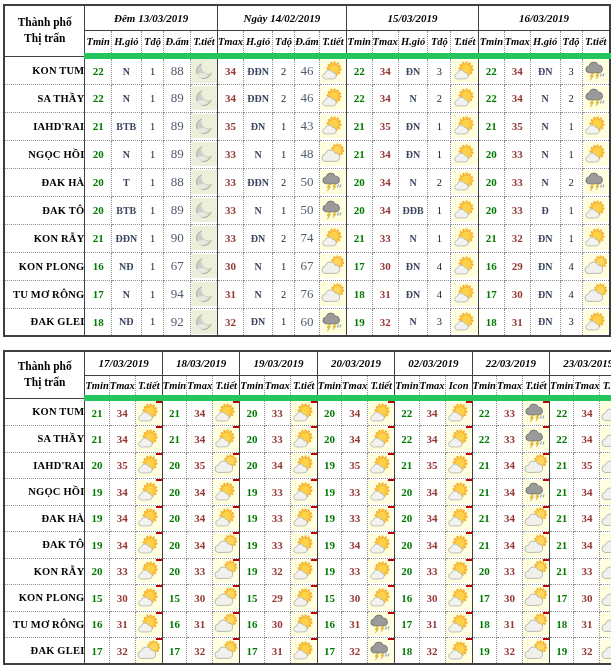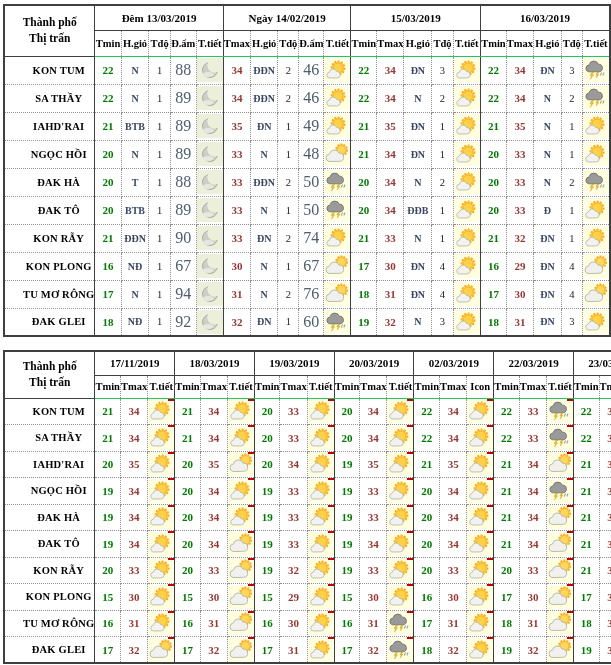--- a/index.html
+++ b/index.html
@@ -1,30 +1,30 @@
 <!DOCTYPE html>
 <html><head>
 <meta charset="utf-8">
 <style>
   html,body{margin:0;padding:0;background:#fff;}
   body{width:611px;height:665px;font-family:"Liberation Serif","DejaVu Serif",serif;overflow:hidden;}
   #app{padding:4px 0 0 3px;}
   table.ftable{border-collapse:collapse;table-layout:fixed;border:2px solid #3f3f3f;}
   .ftable th,.ftable td{border:1px dotted #8f8f8f;padding:0;text-align:center;overflow:hidden;white-space:nowrap;vertical-align:middle;}
-  .ftable th{font-weight:bold;font-size:10.5px;color:#000;}
+  .ftable th{font-weight:bold;font-style:italic;font-size:10.5px;color:#000;}
   th.dateth{font-size:11px;border-bottom:1px solid #3f3f3f;}
   th.corner{font-style:normal;font-size:11.5px;border-right:1px solid #3f3f3f;border-bottom:1px solid #3f3f3f;line-height:1.35;margin-left:26px;}
   .gstart{border-left:1px solid #3f3f3f !important;}
-  tr.sub th{border-bottom:1px solid #22c55e;}
-  td.city{text-align:center;padding-left:18px;font-weight:bold;font-size:10.5px;border-right:1px solid #3f3f3f;letter-spacing:.2px;}
+  tr.sub th{border-bottom:6px solid #22c55e;}
+  td.city{text-align:right;padding-left:8px;font-weight:bold;font-size:10.5px;border-right:1px solid #3f3f3f;letter-spacing:.2px;}
   td.tmin{color:#007A00;font-weight:bold;font-size:11px;}
   td.tmax{color:#953735;font-weight:bold;font-size:11px;}
   td.wind{color:#3A4660;font-size:10px;font-weight:bold;}
   td.tdo{color:#222;font-size:10.5px;}
-  td.dam{color:#4F5D6E;font-size:16px;text-align:center;}
+  td.dam{color:#4F5D6E;font-size:13px;text-align:center;}
   td.icon{position:relative;line-height:0;}
   .icbox{display:inline-block;width:26px;height:24px;background:#FFFFE0;line-height:0;}
   .icbox.moonbg{background:#ECF0DA;}
   svg.wicon{width:26px;height:24px;display:block;}
   .t1 thead tr.dates{height:25px;}
   .t1 thead tr.sub{height:26px;}
   .t1 tbody tr{height:28px;}
   .t2{margin-top:13px;}
   .t2 thead tr.dates{height:24px;}
   .t2 thead tr.sub{height:23px;}
@@ -191,21 +191,21 @@
           <td class="tmin gstart">21</td>
           <td class="wind">BTB</td>
           <td class="tdo">1</td>
           <td class="dam">89</td>
           <td class="icon"><span class="icbox moonbg"><svg class="wicon">
                 <use href="#ic-moon"></use>
               </svg></span></td>
           <td class="tmax gstart">35</td>
           <td class="wind">ĐN</td>
           <td class="tdo">1</td>
-          <td class="dam">49</td>
+          <td class="dam">43</td>
           <td class="icon"><span class="icbox"><svg class="wicon">
                 <use href="#ic-sun"></use>
               </svg></span></td>
           <td class="tmin gstart">21</td>
           <td class="tmax">35</td>
           <td class="wind">ĐN</td>
           <td class="tdo">1</td>
           <td class="icon"><span class="icbox"><svg class="wicon">
                 <use href="#ic-sun"></use>
               </svg></span></td>
@@ -460,21 +460,21 @@
         <col style="width: 24px;">
         <col style="width: 24px;">
         <col style="width: 28px;">
       </colgroup>
       <thead>
         <tr class="dates">
           <th class="corner" rowspan="2">
             <div>Thành phố</div>
             <div>Thị trấn</div>
           </th>
-          <th class="dateth gstart" colspan="3">17/11/2019</th>
+          <th class="dateth gstart" colspan="3">17/03/2019</th>
           <th class="dateth gstart" colspan="3">18/03/2019</th>
           <th class="dateth gstart" colspan="3">19/03/2019</th>
           <th class="dateth gstart" colspan="3">20/03/2019</th>
           <th class="dateth gstart" colspan="3">02/03/2019</th>
           <th class="dateth gstart" colspan="3">22/03/2019</th>
           <th class="dateth gstart" colspan="3">23/03/2019</th>
         </tr>
         <tr class="sub">
           <th class="gstart">Tmin</th>
           <th>Tmax</th>

